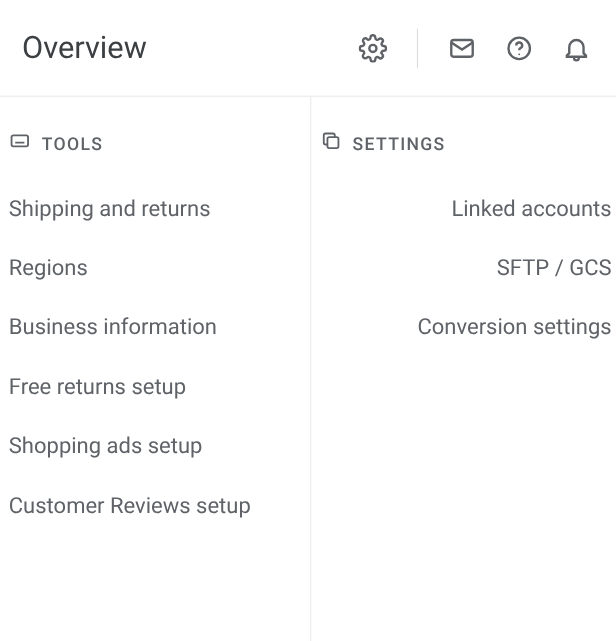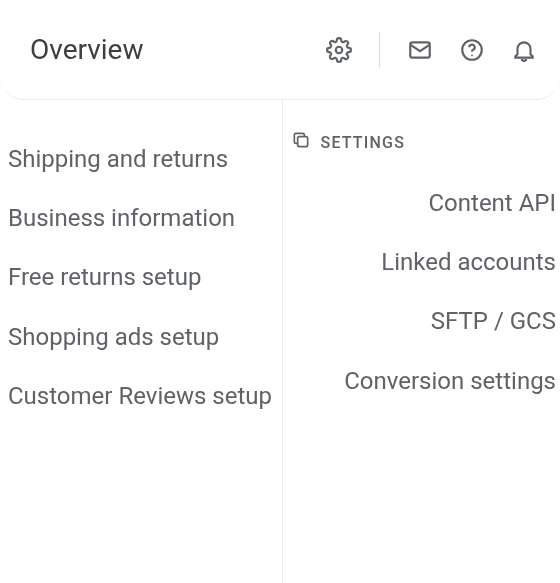--- a/index.html
+++ b/index.html
@@ -8,24 +8,23 @@
     width: 560px;
     height: 583px;
     font-family: "Google Sans", Roboto, Arial, sans-serif;
     color: #3c4043;
     background: #fff;
     overflow: hidden;
   }
   .header {
     display: flex;
     align-items: center;
-    height: 100px;
-    padding: 0 10px 0 30px;
+    height: 88px;
+    padding: 0 10px 0 20px;
     border-bottom: 1px solid #e8eaed;
-    border-radius: 24px;
   }
   .page-title {
     font-size: 28px;
     font-weight: 400;
     color: #3c4043;
     flex: 0 0 auto;
   }
   .header-spacer { flex: 1; }
   .header-actions {
     display: flex;
@@ -74,21 +73,21 @@
     font-size: 16px;
     font-weight: 500;
     letter-spacing: 1.2px;
   }
   .section-header svg { width: 20px; height: 20px; color: #5f6368; }
   .menu-list {
     display: flex;
     flex-direction: column;
   }
   .menu-item {
-    font-size: 24px;
+    font-size: 20px;
     color: #5f6368;
     padding: 14px 0;
     cursor: pointer;
     line-height: 1.3;
   }
   .col-right .menu-item { padding-left: 0; }
   .col-right .section-header, .col-right .menu-item { margin-left: 0; text-align: right; }
 </style>
 </head>
 <body>
@@ -121,41 +120,53 @@
       <svg viewBox="0 0 24 24" fill="none" stroke="currentColor" stroke-width="2">
         <path d="M18 16v-5a6 6 0 1 0-12 0v5l-2 2v1h16v-1l-2-2z"></path>
         <path d="M10 20a2 2 0 0 0 4 0"></path>
       </svg>
     </div>
   </div>
 </div>
 
 <div class="columns">
   <div class="col col-left">
+    <div class="section-header">
+      <span>
+        <svg viewBox="0 0 24 24" fill="none" stroke="currentColor" stroke-width="2">
+          <rect x="3" y="6" width="18" height="12" rx="2"></rect>
+          <line x1="7" y1="10" x2="7" y2="10"></line>
+          <line x1="11" y1="10" x2="11" y2="10"></line>
+          <line x1="15" y1="10" x2="15" y2="10"></line>
+          <line x1="7" y1="14" x2="17" y2="14"></line>
+        </svg>
+      </span>
+      <span class="label">TOOLS</span>
+    </div>
     <div class="menu-list">
       <div class="menu-item">Shipping and returns</div>
+      <div class="menu-item">Regions</div>
       <div class="menu-item">Business information</div>
       <div class="menu-item">Free returns setup</div>
       <div class="menu-item">Shopping ads setup</div>
       <div class="menu-item">Customer Reviews setup</div>
     </div>
   </div>
 
   <div class="col-divider"></div>
 
   <div class="col col-right">
     <div class="section-header">
       <span>
         <svg viewBox="0 0 24 24" fill="none" stroke="currentColor" stroke-width="2">
           <rect x="8" y="8" width="12" height="12" rx="2"></rect>
           <path d="M16 8V6a2 2 0 0 0-2-2H6a2 2 0 0 0-2 2v8a2 2 0 0 0 2 2h2"></path>
         </svg>
       </span>
       <span class="label">SETTINGS</span>
     </div>
     <div class="menu-list">
-      <div class="menu-item">Content API</div>
       <div class="menu-item">Linked accounts</div>
       <div class="menu-item">SFTP / GCS</div>
       <div class="menu-item">Conversion settings</div>
     </div>
   </div>
 </div>
 
 </body></html>

